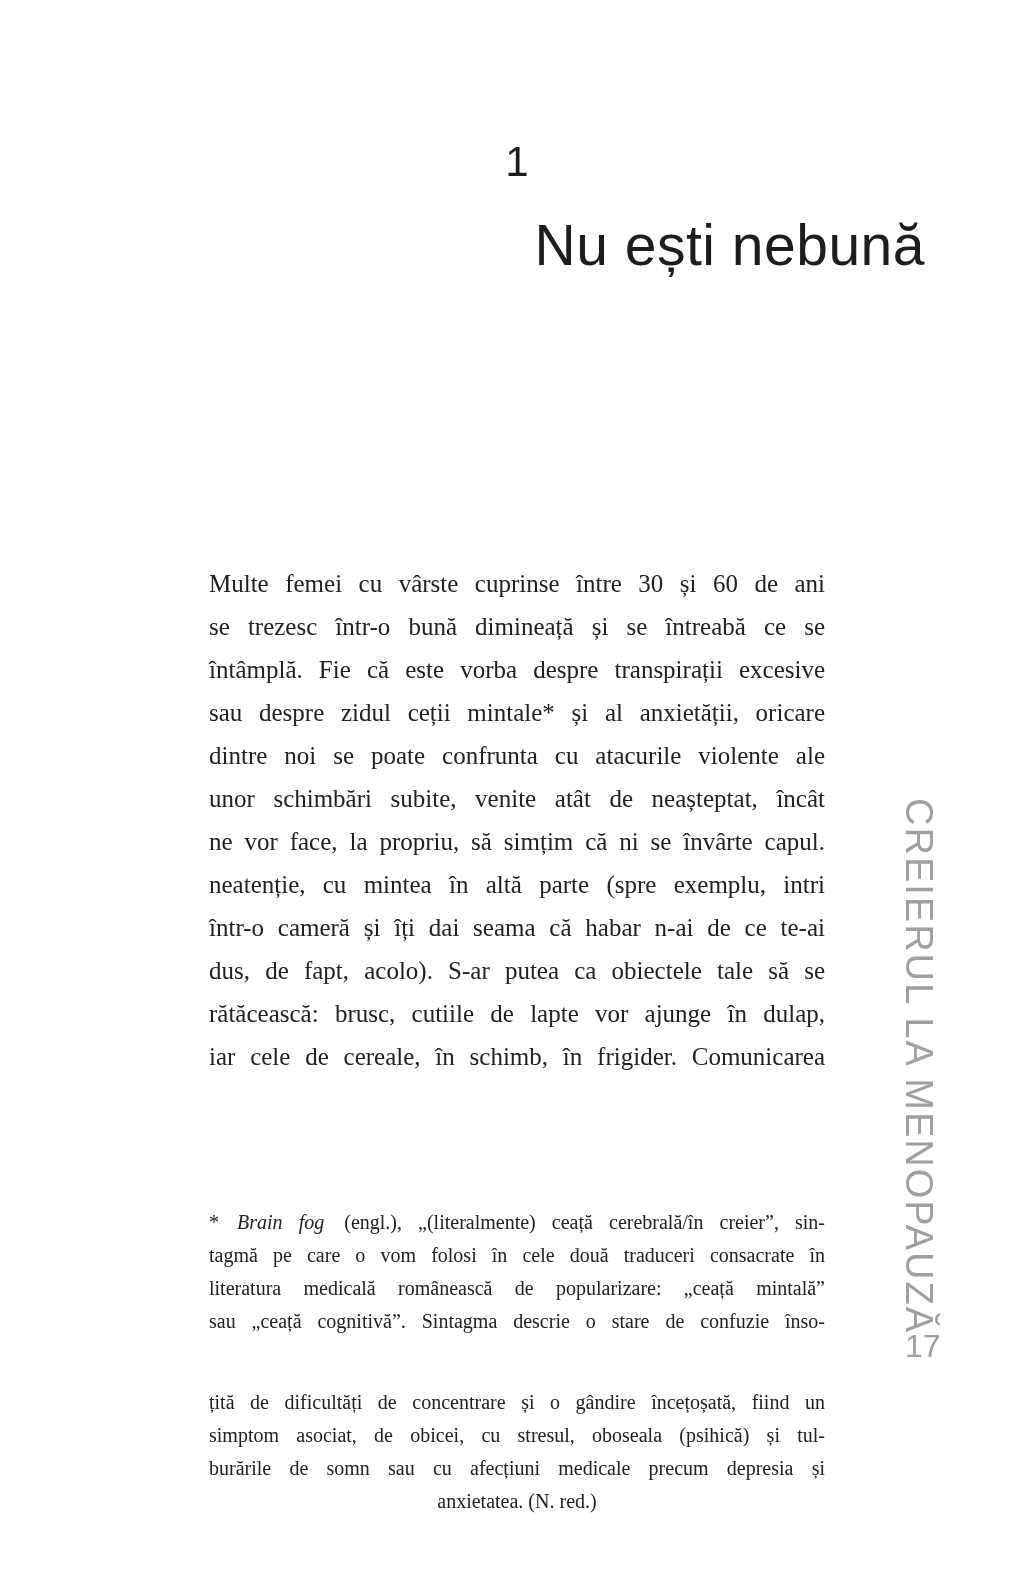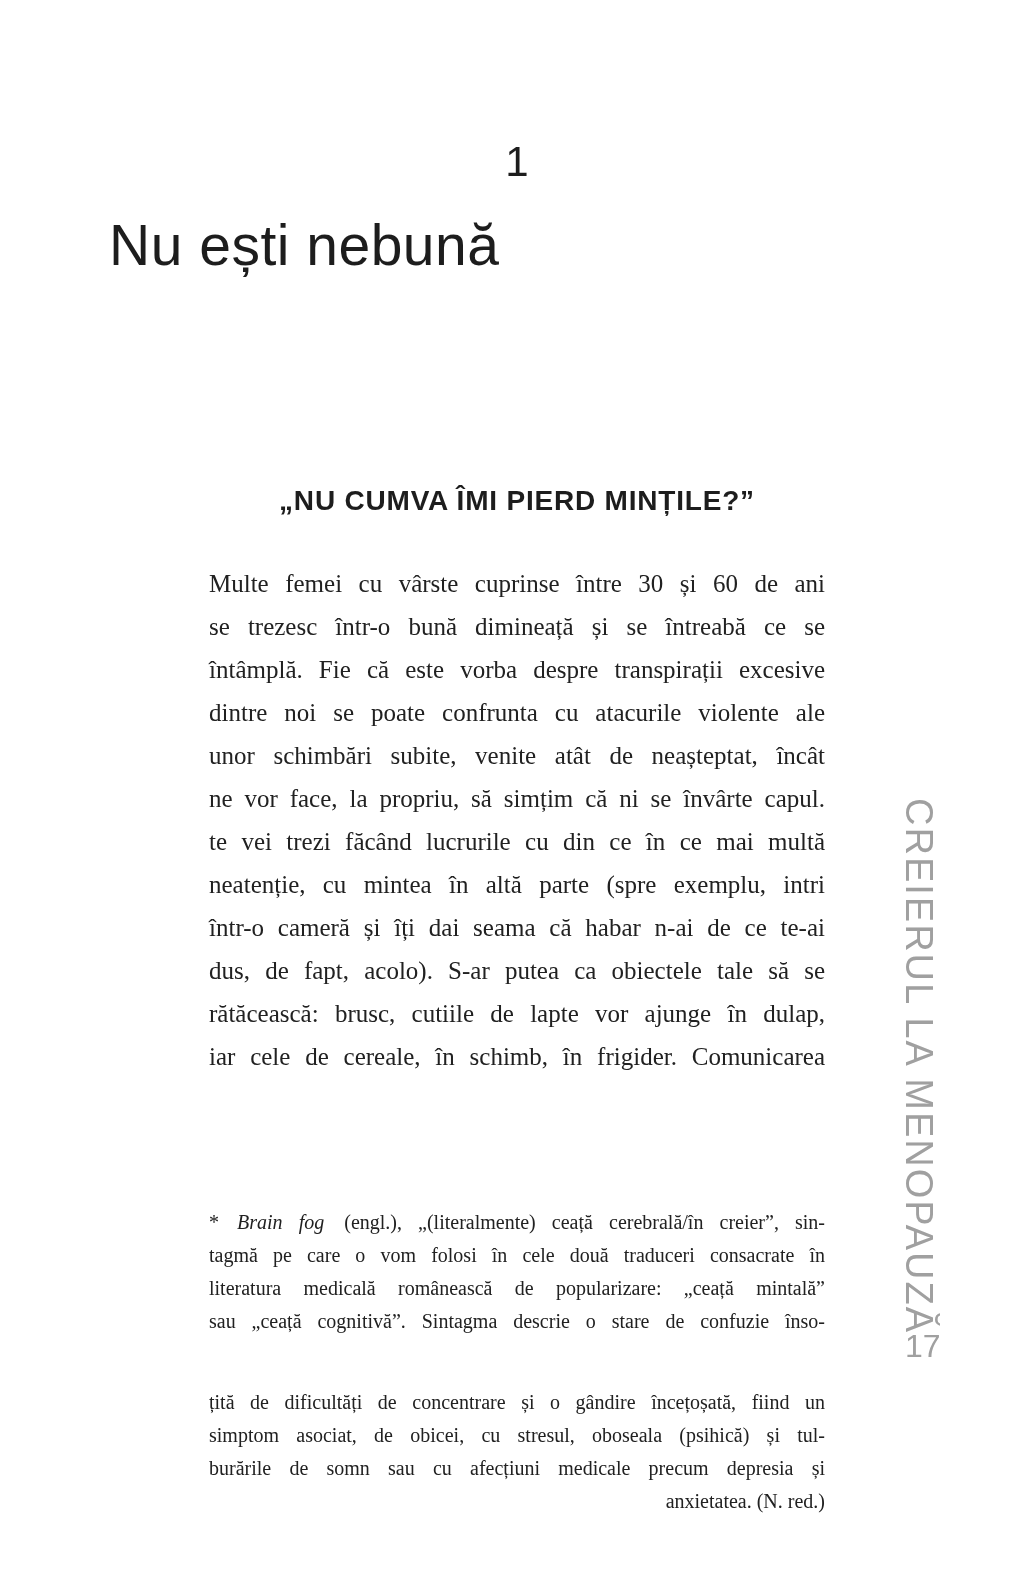--- a/index.html
+++ b/index.html
@@ -27,21 +27,21 @@
     font-weight: 400;
     font-size: 42px;
     line-height: 48px;
     color: #1d1d1d;
   }
   .chapter-title {
     position: absolute;
     left: 109px;
     top: 213px;
     width: 816px;
-    text-align: left;
+    text-align: right;
     font-family: "Liberation Sans", "DejaVu Sans", sans-serif;
     font-weight: 300;
     font-size: 57px;
     line-height: 64px;
     letter-spacing: 0.5px;
     color: #1d1d1d;
   }
   .section-heading {
     position: absolute;
     left: 109px;
@@ -69,21 +69,21 @@
     top: 1206px;
     width: 616px;
     font-size: 20px;
     line-height: 33px;
   }
   .line {
     text-align: justify;
     text-align-last: justify;
   }
   .line.last {
-    text-align: right;
+    text-align: center;
     text-align-last: auto;
   }
   .line.indent {
     padding-left: 52px;
   }
   .fit {
     white-space: nowrap; 
   }
   .footnote-marker {
     padding-right: 18px;
@@ -118,30 +118,29 @@
 </style>
 </head>
 <body>
 
 <div class="page">
 
   <div class="chapter-number">1</div>
 
   <div class="chapter-title">Nu ești nebună</div>
 
-  <div class="section-heading">„NU CUMVA ÎMI PIERD MINȚILE?”</div>
 
   <div class="body-text">
     <div class="line fit" style="white-space: normal;">Multe femei cu vârste cuprinse între 30 și 60 de ani</div>
     <div class="line fit" style="white-space: normal;">se trezesc într-o bună dimineață și se întreabă ce se</div>
     <div class="line fit" style="white-space: normal;">întâmplă. Fie că este vorba despre transpirații excesive</div>
+    <div class="line fit" style="white-space: normal;">sau despre zidul ceții mintale* și al anxietății, oricare</div>
     <div class="line fit" style="white-space: normal;">dintre noi se poate confrunta cu atacurile violente ale</div>
     <div class="line fit" style="white-space: normal;">unor schimbări subite, venite atât de neașteptat, încât</div>
     <div class="line fit" style="white-space: normal;">ne vor face, la propriu, să simțim că ni se învârte capul.</div>
-    <div class="line fit" style="white-space: normal;">te vei trezi făcând lucrurile cu din ce în ce mai multă</div>
     <div class="line fit" style="white-space: normal;">neatenție, cu mintea în altă parte (spre exemplu, intri</div>
     <div class="line fit" style="white-space: normal;">într-o cameră și îți dai seama că habar n-ai de ce te-ai</div>
     <div class="line fit" style="white-space: normal;">dus, de fapt, acolo). S-ar putea ca obiectele tale să se</div>
     <div class="line fit" style="white-space: normal;">rătăcească: brusc, cutiile de lapte vor ajunge în dulap,</div>
     <div class="line fit" style="white-space: normal;">iar cele de cereale, în schimb, în frigider. Comunicarea</div>
   </div>
 
   <div class="footnote">
     <div class="line fit" style="white-space: normal;">
       <span class="footnote-marker">*</span><span class="footnote-term">Brain fog</span><span>(engl.), „(literalmente) ceață cerebrală/în creier”, sin-</span>

